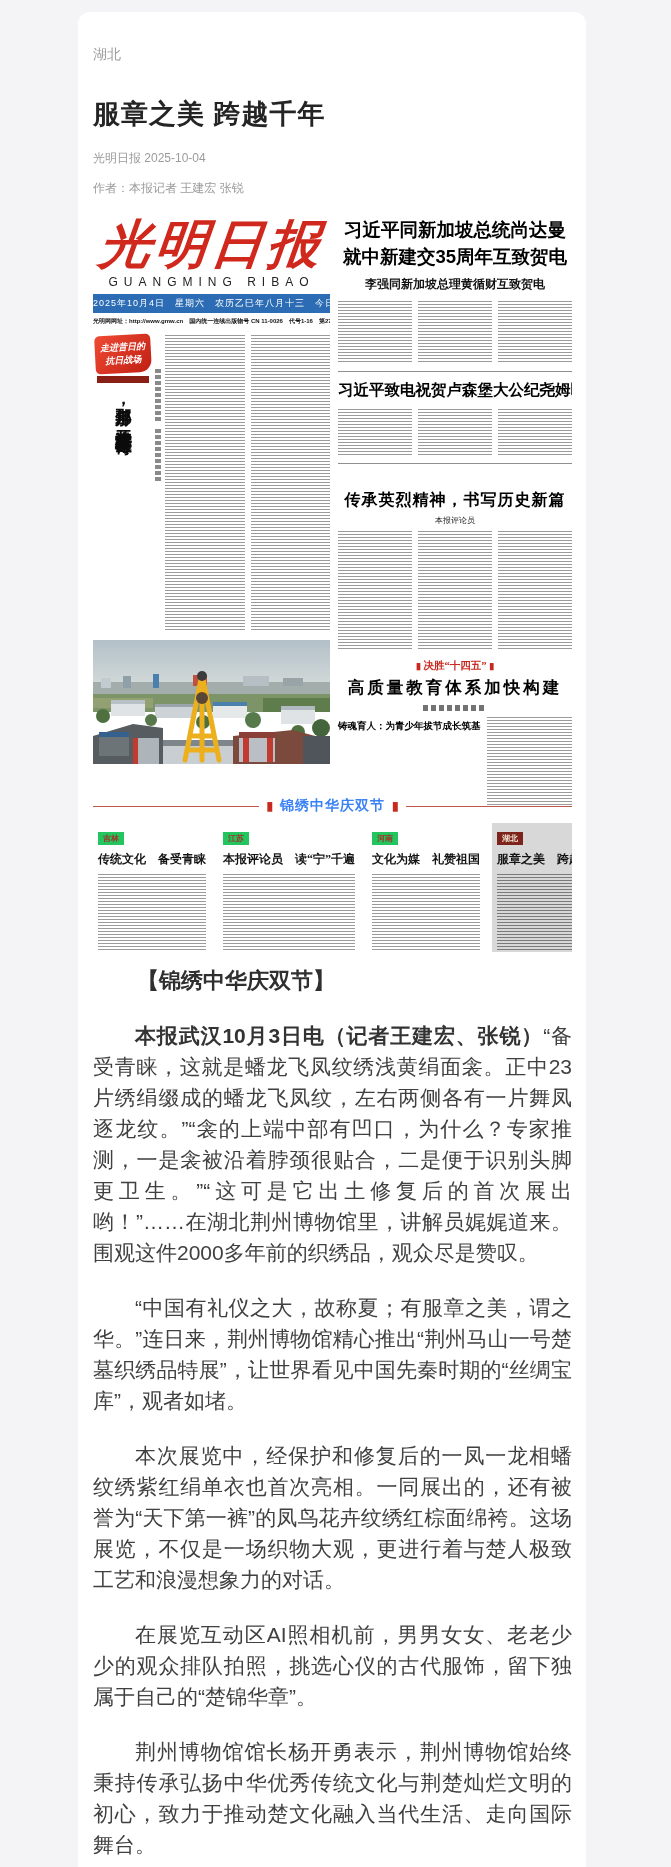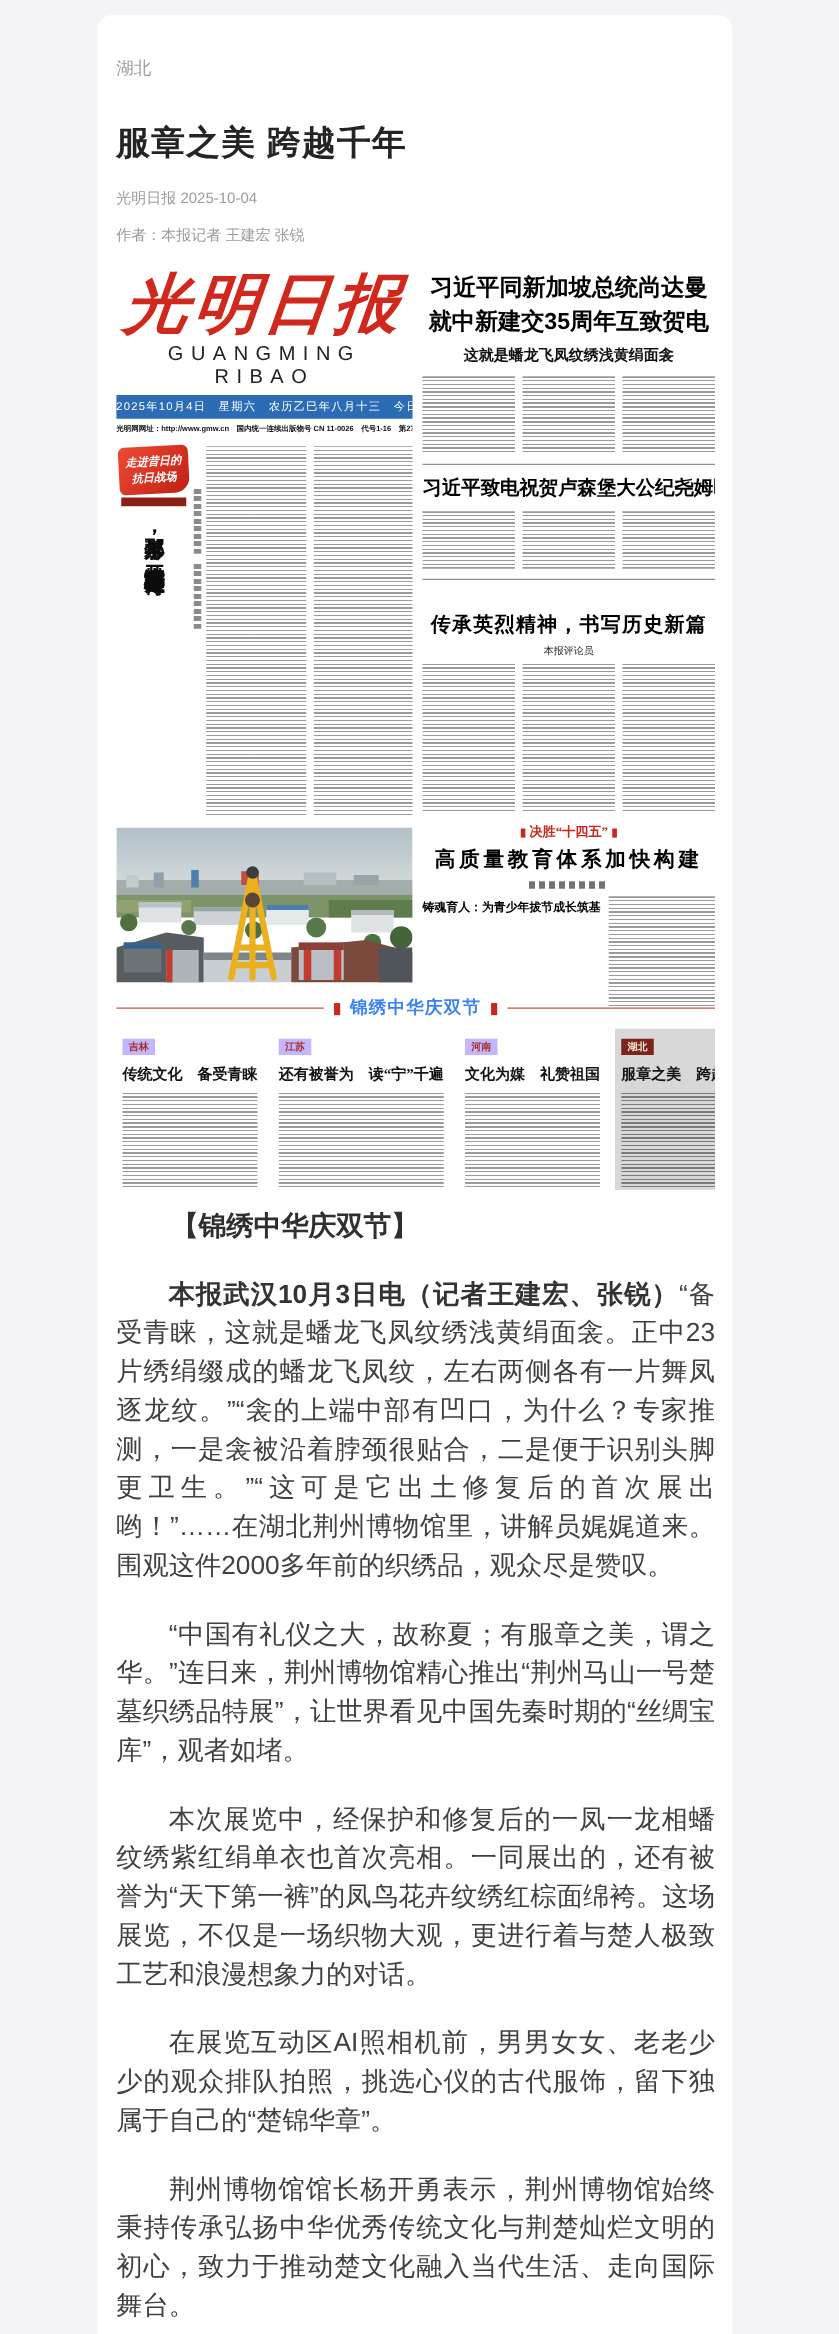--- a/index.html
+++ b/index.html
@@ -15,21 +15,21 @@
 
   
   .newspaper{margin-top:20px;height:735px;overflow:hidden;font-family:"Liberation Serif",serif;color:#111;}
   .np-top{display:flex;gap:8px;height:572px;}
   .np-left{width:237px;flex:none;}
   .np-right{flex:1;min-width:0;}
 
   .masthead{color:#d0281c;font-size:52px;font-weight:700;font-style:italic;
             letter-spacing:4px;line-height:1.05;text-align:center;transform:skewX(-6deg);
             font-family:"DejaVu Serif","Liberation Serif",serif;white-space:nowrap;}
-  .pinyin{font-size:16px;letter-spacing:6px;color:#222;text-align:center;margin-top:3px;
+  .pinyin{font-size:12px;letter-spacing:6px;color:#222;text-align:center;margin-top:3px;
           font-family:"Liberation Sans",sans-serif;}
   .bluebar{background:#2b6cb5;color:#fff;font-size:9px;text-align:center;padding:3px 0;margin-top:5px;
            font-family:"Liberation Sans",sans-serif;letter-spacing:1px;white-space:nowrap;overflow:hidden;}
   .issueline{font-size:6px;font-weight:700;color:#111;text-align:center;margin-top:4px;
              white-space:nowrap;overflow:hidden;font-family:"Liberation Sans",sans-serif;}
 
   .np-left-body{display:flex;margin-top:9px;height:296px;}
   .badge-col{width:60px;flex:none;display:flex;flex-direction:column;align-items:center;}
   .badge{width:56px;height:38px;background:linear-gradient(135deg,#ef4a35,#c01f12);color:#fff;
          font-size:9px;font-weight:700;font-style:italic;text-align:center;border-radius:5px 5px 12px 5px;
@@ -68,21 +68,21 @@
 
   .np-bottom{margin-top:8px;}
   .banner{display:flex;align-items:center;gap:7px;}
   .banner .line{flex:1;height:1px;background:#c0574a;}
   .banner-text{color:#3b82f6;font-weight:900;font-size:14px;letter-spacing:1px;
                font-family:"Liberation Sans",sans-serif;}
   .banner .mk{color:#c8281e;font-size:12px;font-weight:900;}
   .boxes{display:flex;gap:7px;margin-top:8px;height:140px;}
   .box{flex:1;padding:4px 5px;box-sizing:border-box;}
   .box.hl{background:#d8d8d8;}
-  .chip{display:inline-block;font-size:8px;color:#a1332a;background:#c4b5fd;padding:1px 5px;font-weight:700;}
+  .chip{display:inline-block;font-size:8px;color:#a1332a;background:#22c55e;padding:1px 5px;font-weight:700;}
   .box.hl .chip{background:#7c241b;color:#f7ead9;}
   .box-title{font-weight:900;font-size:12px;text-align:center;margin-top:6px;color:#141414;white-space:nowrap;}
   .box .tt{display:block;margin-top:6px;height:96px;}
   .box.hl .tt{background:repeating-linear-gradient(to bottom,rgba(45,45,45,.55) 0 1px,transparent 1px 3px);}
 
   
   .section-head{font-size:22px;font-weight:700;color:#2f2f2f;margin:14px 0 0;text-indent:2em;}
   .body p{font-size:21px;line-height:31px;color:#404040;text-align:justify;text-indent:2em;margin:24px 0 0;}
   .body p b{color:#333;}
 </style>
@@ -176,21 +176,21 @@
             <path d="M109,34 L109,120"></path>
           </g>
           <circle cx="109" cy="36" r="5" fill="#3c3c3c"></circle>
           <circle cx="109" cy="58" r="6" fill="#5a4636"></circle>
         </svg>
       </div>
 
       <div class="np-right">
         <div class="h1line">习近平同新加坡总统尚达曼</div>
         <div class="h1line">就中新建交35周年互致贺电</div>
-        <div class="sub1">这就是蟠龙飞凤纹绣浅黄绢面衾</div>
+        <div class="sub1">李强同新加坡总理黄循财互致贺电</div>
         <div class="cols" style="height:62px;">
           <div class="tt"></div>
             <div class="tt"></div>
             <div class="tt"></div>
         </div>
         <div class="rule"></div>
         <div class="h2">习近平致电祝贺卢森堡大公纪尧姆即位</div>
         <div class="cols" style="height:46px;">
           <div class="tt"></div>
             <div class="tt"></div>
@@ -227,21 +227,21 @@
         <div class="line"></div>
       </div>
       <div class="boxes">
         <div class="box">
           <span class="chip">吉林</span>
           <div class="box-title">传统文化　备受青睐</div>
           <div class="tt"></div>
         </div>
         <div class="box">
           <span class="chip">江苏</span>
-          <div class="box-title">还有被誉为　读“宁”千遍</div>
+          <div class="box-title">本报评论员　读“宁”千遍</div>
           <div class="tt"></div>
         </div>
         <div class="box">
           <span class="chip">河南</span>
           <div class="box-title">文化为媒　礼赞祖国</div>
           <div class="tt"></div>
         </div>
         <div class="box hl">
           <span class="chip">湖北</span>
           <div class="box-title">服章之美　跨越千年</div>

